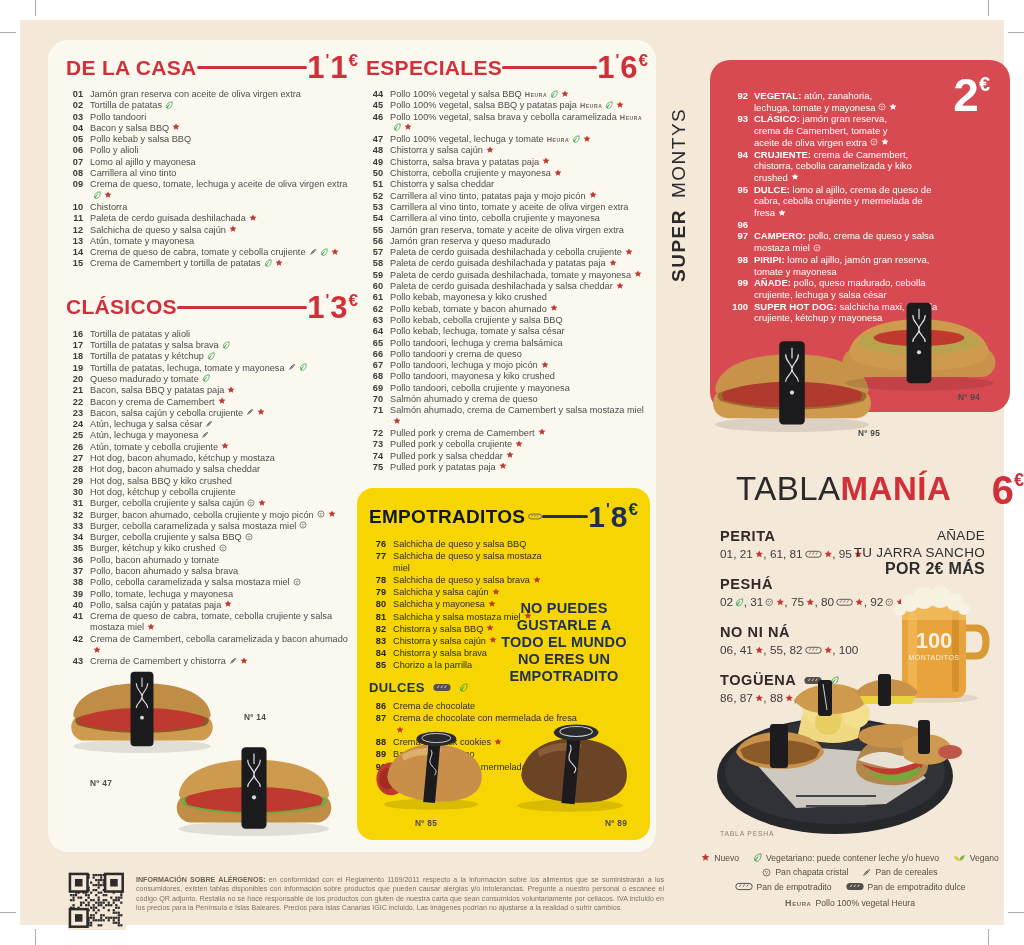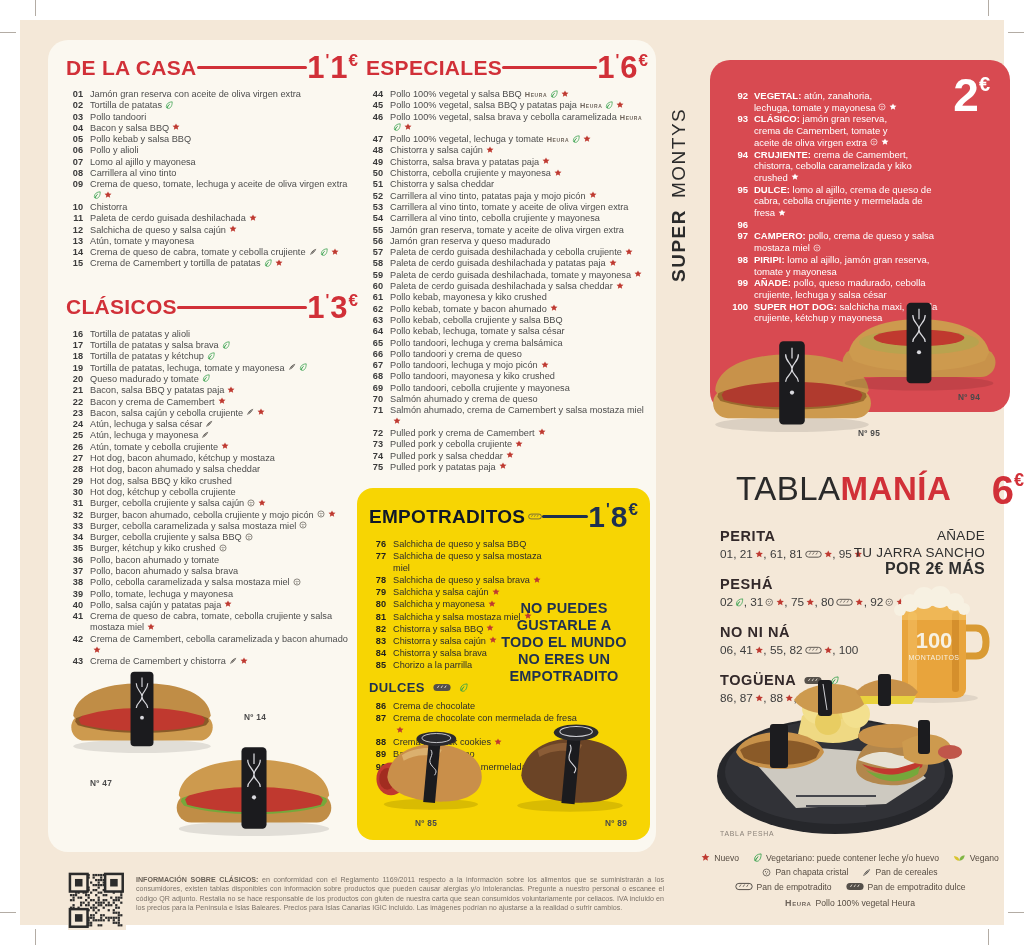--- a/index.html
+++ b/index.html
@@ -1186,17 +1186,17 @@
             <rect x="52" y="52" width="2.3" height="2.3"></rect>
           </g>
           <rect x="0" y="0" width="18.2" height="18.2" fill="none" stroke="#2b2b2b" stroke-width="2.6"></rect>
           <rect x="5.2" y="5.2" width="7.8" height="7.8" fill="#2b2b2b"></rect>
           <rect x="36.4" y="0" width="18.2" height="18.2" fill="none" stroke="#2b2b2b" stroke-width="2.6"></rect>
           <rect x="41.6" y="5.2" width="7.8" height="7.8" fill="#2b2b2b"></rect>
           <rect x="0" y="36.4" width="18.2" height="18.2" fill="none" stroke="#2b2b2b" stroke-width="2.6"></rect>
           <rect x="5.2" y="41.6" width="7.8" height="7.8" fill="#2b2b2b"></rect>
         </svg></div>
     <div class="allergen">
-      <b>INFORMACIÓN SOBRE CLÁSICOS:</b>
+      <b>INFORMACIÓN SOBRE ALÉRGENOS:</b>
       <span>en conformidad con el Reglamento 1169/2011 respecto a la información sobre los alimentos que se suministrarán a los consumidores, existen tablas disponibles con información sobre productos que pueden causar alergias y/o intolerancias. Pregunte a nuestro personal o escanee el código QR adjunto. Restalia no se hace responsable de los productos con gluten de nuestra carta que sean consumidos voluntariamente por celiacos. IVA incluido en los precios para la Península e Islas Baleares. Precios para Islas Canarias IGIC incluido. Las imágenes podrían no ajustarse a la realidad o sufrir cambios.</span>
     </div>
   </div>
 </div>
 
 </body></html>

